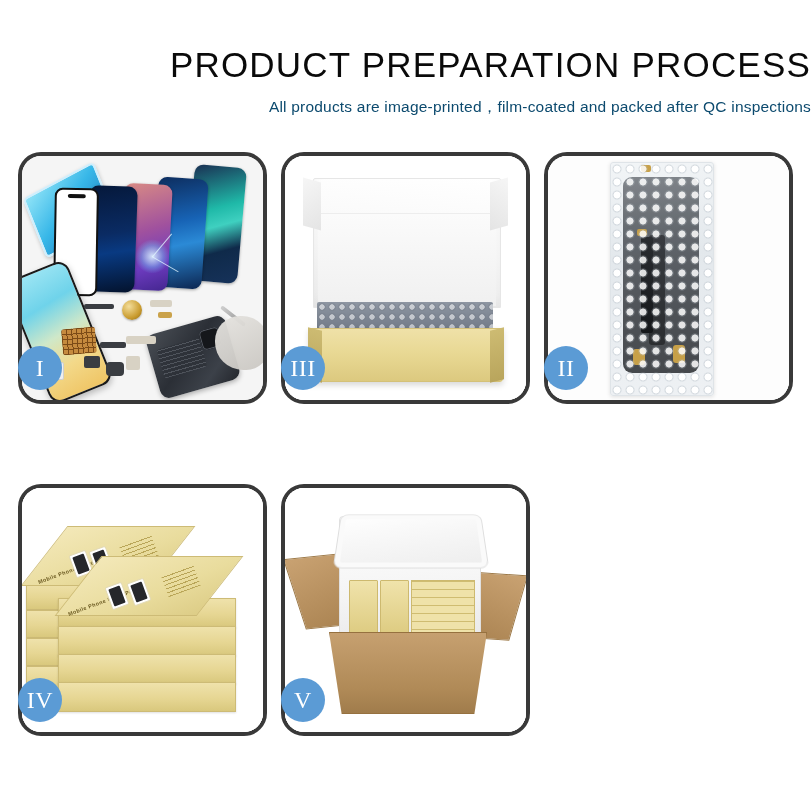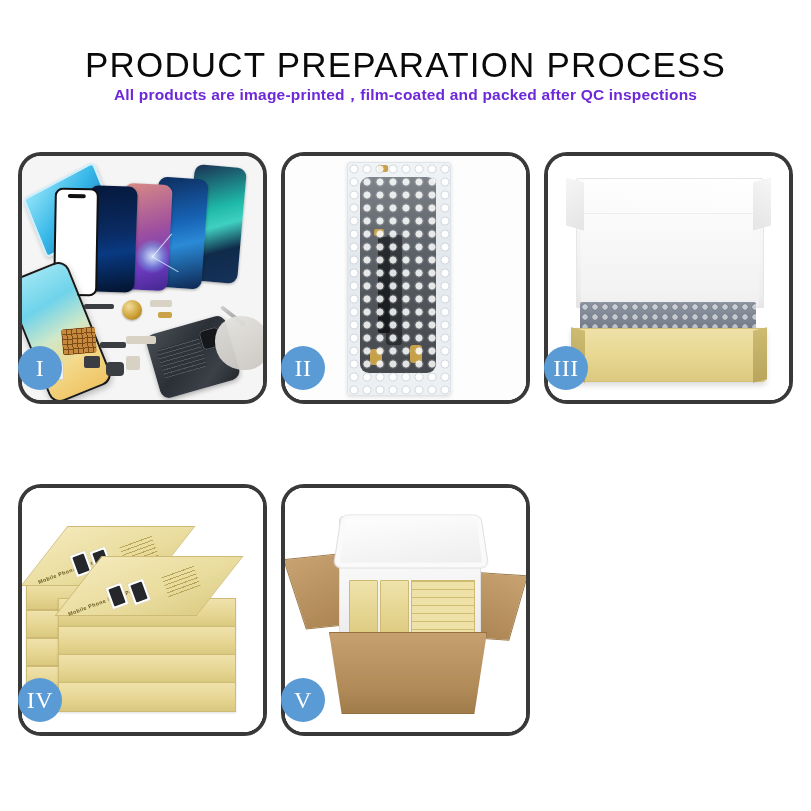--- a/index.html
+++ b/index.html
@@ -4,27 +4,27 @@
 <style>
   html,body{margin:0;padding:0;}
   body{
     width:811px;height:811px;background:#ffffff;
     font-family:"Liberation Sans", sans-serif;
     overflow:hidden;position:relative;
   }
   .page{width:811px;height:811px;position:relative;}
 
   
-  .header{padding-top:46px;text-align:center;}
+  .header{padding-top:46px;text-align:right;}
   .title{
     font-size:35px;letter-spacing:1.2px;color:#0a0a0a;
     font-weight:400;line-height:1.1;white-space:nowrap;
   }
   .subtitle{
-    font-size:15.5px;color:#6d28d9;font-weight:700;
+    margin-top:12px;font-size:15.5px;color:#0c4a6e;font-weight:400;
     letter-spacing:.2px;white-space:nowrap;
   }
 
   
   .grid{
     position:absolute;left:18px;top:152px;
     width:775px;
     display:grid;
     grid-template-columns:repeat(3,249px);
     grid-template-rows:repeat(2,252px);
@@ -384,46 +384,46 @@
           <div class="prt flex" style="left:104px;top:200px;width:14px;height:14px;"></div>
           <div class="tool"></div>
           <div class="hand"></div>
         </div>
       </div>
       <div class="badge">I</div>
     </div>
 
     <div class="card">
       <div class="card-inner">
+        <div class="p3">
+          <div class="lid"></div>
+          <div class="lid-flapL"></div>
+          <div class="lid-flapR"></div>
+          <div class="box-bubble"></div>
+          <div class="box-gold"></div>
+        </div>
+      </div>
+      <div class="badge">III</div>
+    </div>
+
+    <div class="card">
+      <div class="card-inner">
         <div class="p2">
           <div class="bubblepack">
             <div class="lcd"></div>
             <div class="flexcable"></div>
             <div class="connector" style="left:30px;top:2px;width:10px;height:7px;"></div>
             <div class="connector" style="left:26px;top:66px;width:10px;height:7px;"></div>
             <div class="connector" style="left:22px;top:186px;width:12px;height:16px;border-radius:3px;"></div>
             <div class="connector" style="left:62px;top:182px;width:12px;height:18px;border-radius:3px;"></div>
             <div class="bub-overlay"></div>
           </div>
         </div>
       </div>
       <div class="badge">II</div>
-    </div>
-
-    <div class="card">
-      <div class="card-inner">
-        <div class="p3">
-          <div class="lid"></div>
-          <div class="lid-flapL"></div>
-          <div class="lid-flapR"></div>
-          <div class="box-bubble"></div>
-          <div class="box-gold"></div>
-        </div>
-      </div>
-      <div class="badge">III</div>
     </div>
 
     <div class="card">
       <div class="card-inner">
         <div class="p4">
           <div class="stackwrap">
 
             <div class="sbox" style="left:4px;top:76px;width:118px;height:26px;"></div>
             <div class="sbox" style="left:4px;top:104px;width:118px;height:26px;"></div>
             <div class="sbox" style="left:4px;top:132px;width:118px;height:26px;"></div>

